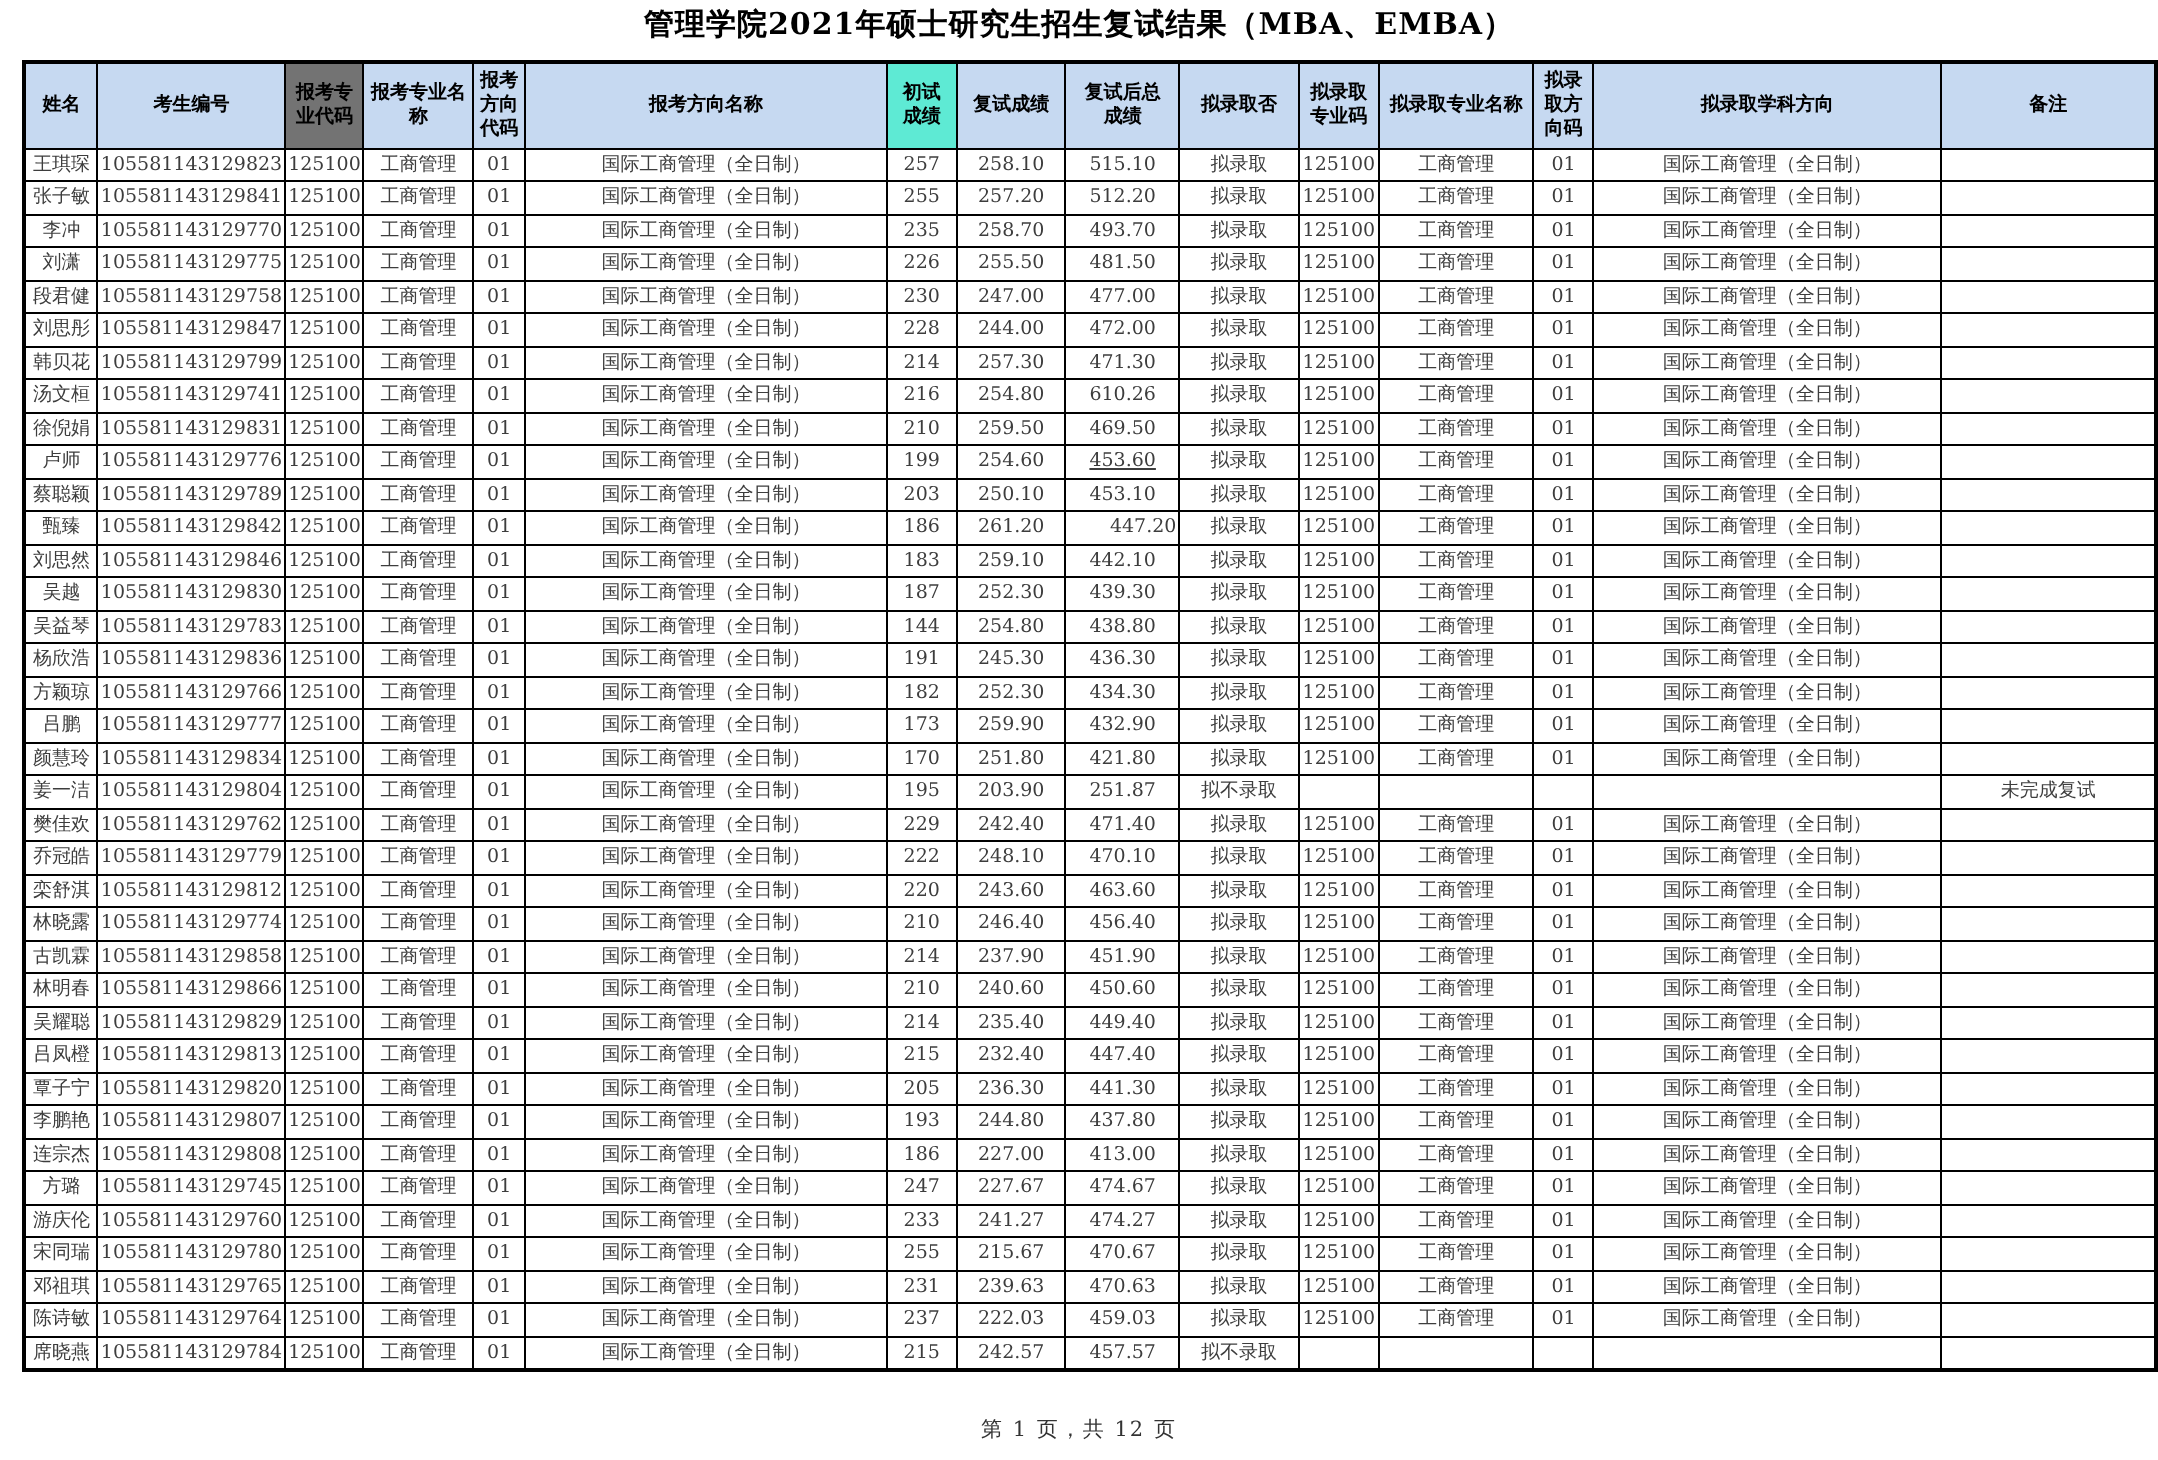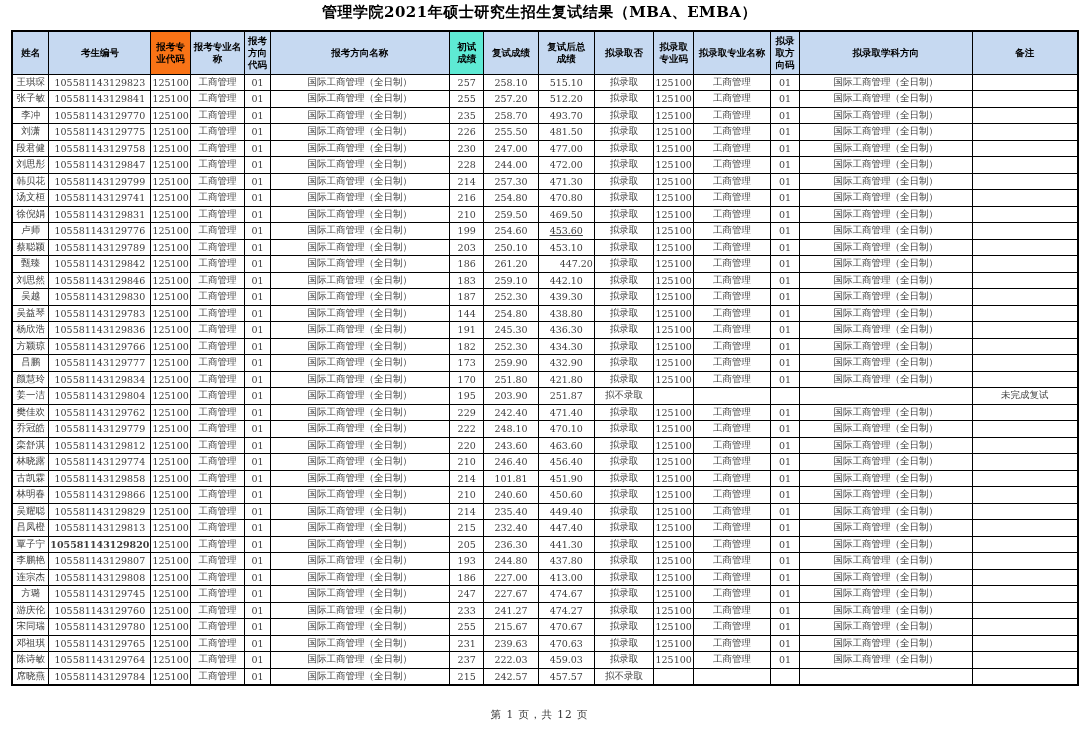--- a/index.html
+++ b/index.html
@@ -62,21 +62,21 @@
         <col style="width: 40px;">
         <col style="width: 78px;">
         <col style="width: 30px;">
         <col style="width: 175px;">
         <col style="width: 108px;">
       </colgroup>
     <thead>
       <tr>
           <th style="background: rgb(198, 217, 241);">姓名</th>
           <th style="background: rgb(198, 217, 241);">考生编号</th>
-          <th style="background: #f97316;">报考专
+          <th style="background: #737373;">报考专
 业代码</th>
           <th style="background: rgb(198, 217, 241);">报考专业名
 称</th>
           <th style="background: rgb(198, 217, 241);">报考
 方向
 代码</th>
           <th style="background: rgb(198, 217, 241);">报考方向名称</th>
           <th style="background: #5eead4;">初试
 成绩</th>
           <th style="background: rgb(198, 217, 241);">复试成绩</th>
@@ -215,21 +215,21 @@
         </tr>
         <tr>
           <td style="color: rgb(61, 61, 61);">汤文桓</td>
           <td style="color: rgb(61, 61, 61);">105581143129741</td>
           <td style="color: rgb(61, 61, 61);">125100</td>
           <td style="color: rgb(61, 61, 61);">工商管理</td>
           <td style="color: rgb(61, 61, 61);">01</td>
           <td style="color: rgb(61, 61, 61);">国际工商管理（全日制）</td>
           <td style="color: rgb(61, 61, 61);">216</td>
           <td style="color: rgb(61, 61, 61);">254.80</td>
-          <td style="color: rgb(61, 61, 61);">470.80</td>
+          <td style="color: rgb(61, 61, 61);">610.26</td>
           <td style="color: rgb(61, 61, 61);">拟录取</td>
           <td style="color: rgb(61, 61, 61);">125100</td>
           <td style="color: rgb(61, 61, 61);">工商管理</td>
           <td style="color: rgb(61, 61, 61);">01</td>
           <td style="color: rgb(61, 61, 61);">国际工商管理（全日制）</td>
           <td style="color: rgb(61, 61, 61);"></td>
         </tr>
         <tr>
           <td style="color: rgb(61, 61, 61);">徐倪娟</td>
           <td style="color: rgb(61, 61, 61);">105581143129831</td>
@@ -503,21 +503,21 @@
           <td style="color: rgb(61, 61, 61);"></td>
         </tr>
         <tr>
           <td style="color: rgb(61, 61, 61);">古凯霖</td>
           <td style="color: rgb(61, 61, 61);">105581143129858</td>
           <td style="color: rgb(61, 61, 61);">125100</td>
           <td style="color: rgb(61, 61, 61);">工商管理</td>
           <td style="color: rgb(61, 61, 61);">01</td>
           <td style="color: rgb(61, 61, 61);">国际工商管理（全日制）</td>
           <td style="color: rgb(61, 61, 61);">214</td>
-          <td style="color: rgb(61, 61, 61);">101.81</td>
+          <td style="color: rgb(61, 61, 61);">237.90</td>
           <td style="color: rgb(61, 61, 61);">451.90</td>
           <td style="color: rgb(61, 61, 61);">拟录取</td>
           <td style="color: rgb(61, 61, 61);">125100</td>
           <td style="color: rgb(61, 61, 61);">工商管理</td>
           <td style="color: rgb(61, 61, 61);">01</td>
           <td style="color: rgb(61, 61, 61);">国际工商管理（全日制）</td>
           <td style="color: rgb(61, 61, 61);"></td>
         </tr>
         <tr>
           <td style="color: rgb(61, 61, 61);">林明春</td>
@@ -565,21 +565,21 @@
           <td style="color: rgb(61, 61, 61);">447.40</td>
           <td style="color: rgb(61, 61, 61);">拟录取</td>
           <td style="color: rgb(61, 61, 61);">125100</td>
           <td style="color: rgb(61, 61, 61);">工商管理</td>
           <td style="color: rgb(61, 61, 61);">01</td>
           <td style="color: rgb(61, 61, 61);">国际工商管理（全日制）</td>
           <td style="color: rgb(61, 61, 61);"></td>
         </tr>
         <tr>
           <td style="color: rgb(61, 61, 61);">覃子宁</td>
-          <td style="color: rgb(61, 61, 61); font-weight: bold;">105581143129820</td>
+          <td style="color: rgb(61, 61, 61);">105581143129820</td>
           <td style="color: rgb(61, 61, 61);">125100</td>
           <td style="color: rgb(61, 61, 61);">工商管理</td>
           <td style="color: rgb(61, 61, 61);">01</td>
           <td style="color: rgb(61, 61, 61);">国际工商管理（全日制）</td>
           <td style="color: rgb(61, 61, 61);">205</td>
           <td style="color: rgb(61, 61, 61);">236.30</td>
           <td style="color: rgb(61, 61, 61);">441.30</td>
           <td style="color: rgb(61, 61, 61);">拟录取</td>
           <td style="color: rgb(61, 61, 61);">125100</td>
           <td style="color: rgb(61, 61, 61);">工商管理</td>

